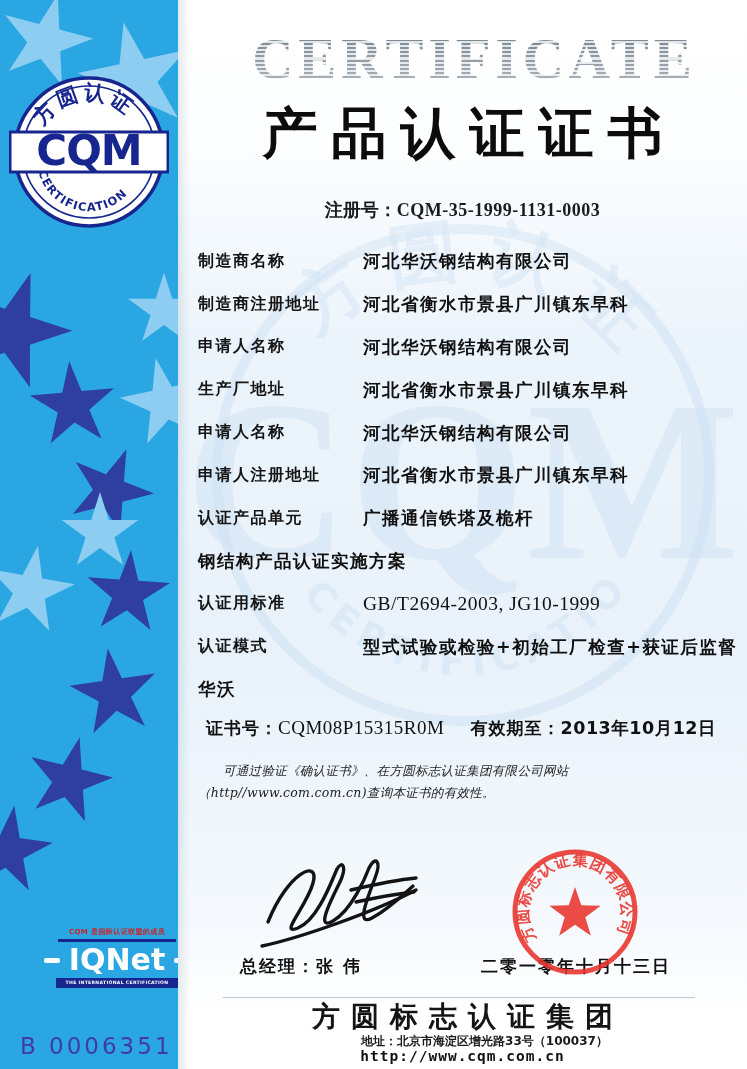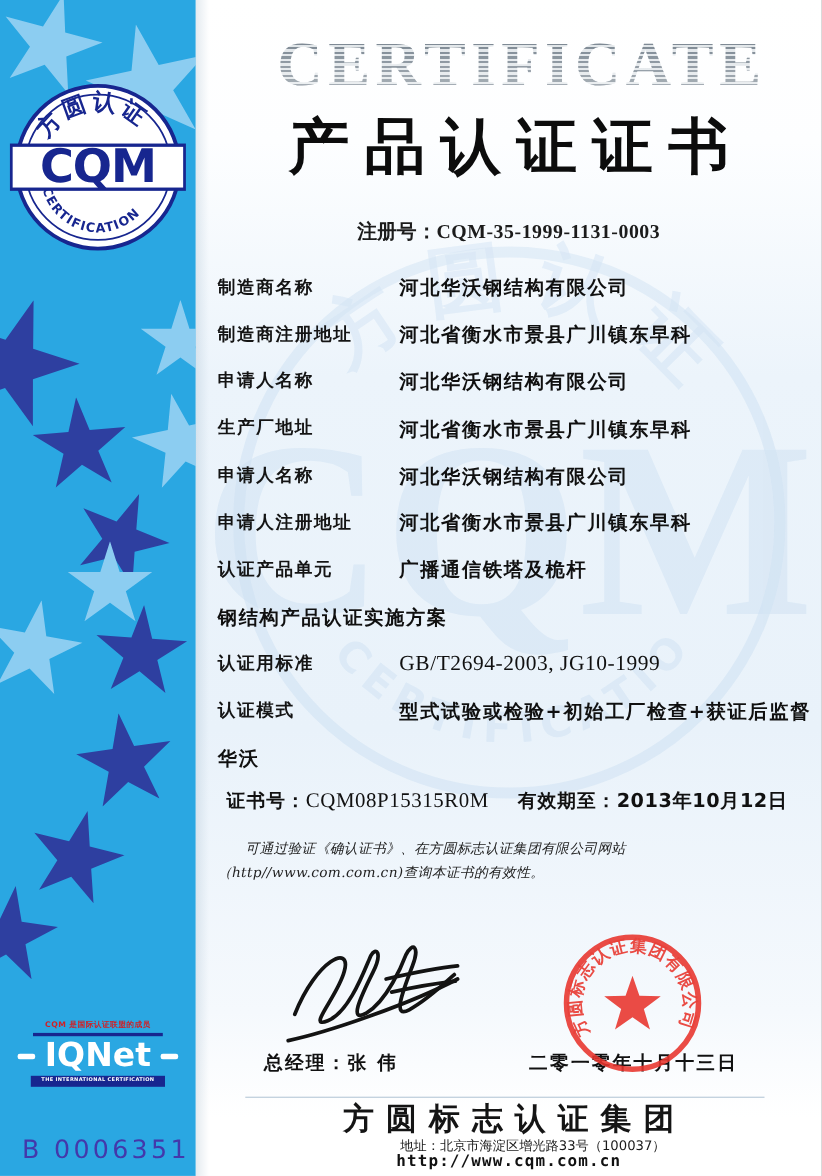--- a/index.html
+++ b/index.html
@@ -11,21 +11,21 @@
   
   .band{
     position:absolute; left:0; top:0; width:178px; height:1069px;
     background:var(--band,#2aa7e2); overflow:hidden;
   }
   .star{
     position:absolute;
     clip-path:polygon(50% 0%,61% 35%,98% 35%,68% 57%,79% 91%,50% 70%,21% 91%,32% 57%,2% 35%,39% 35%);
   }
   .cqm-logo{position:absolute; left:9px; top:70px;}
-  .iqnet{position:absolute; left:0; top:928px; width:178px; text-align:center;}
+  .iqnet{position:absolute; left:0; top:928px; width:178px; text-align:center;padding-left:28px;}
   .member-note{color:#cf2127; font-size:7px; font-weight:700; letter-spacing:.4px; line-height:9px;}
   .iqnet-topbar{width:118px; height:3px; background:var(--navy,#17268f); margin:2px auto 2px;}
   .iqnet-row{display:flex; align-items:center; justify-content:center; gap:9px;}
   .iqnet-dash{width:16px; height:5px; background:#fff; border-radius:2px;}
   .iqnet-name{color:#fff; font-size:30px; font-weight:900; letter-spacing:0px; line-height:32px;}
   .iqnet-botbar{width:122px; height:10px; background:var(--navy,#17268f); margin:2px auto 0;
     color:#fff; font-size:4.6px; line-height:10px; letter-spacing:.3px; font-weight:700; overflow:hidden;}
   .serial{position:absolute; left:20px; top:1033px; font-size:23px; letter-spacing:3px;
     color:var(--serial,#4338ab); font-weight:500;}
   
@@ -73,21 +73,21 @@
   }
   .signature-svg{position:absolute; left:78px; top:850px;}
   .signoff{position:absolute; top:955px; left:62px; font-size:17px; font-weight:700;
     color:#111; letter-spacing:2px;}
   .sign-date{position:absolute; top:955px; left:303px; font-size:17px; font-weight:600;
     color:#111; letter-spacing:2px;}
   .seal-svg{position:absolute; left:322px; top:840px; opacity:.93;}
   .divider{position:absolute; top:997px; left:45px; width:472px; height:1px; background:#9fb6c9; opacity:.75;}
   .footer{position:absolute; top:1001px; left:0; width:100%; text-align:center;}
   .footer-org{font-size:28px; font-weight:700; letter-spacing:11px; color:#141414; text-indent:11px; line-height:32px;}
-  .footer-addr{font-size:12px; font-weight:400; color:#1a1a1a; line-height:14px; margin-top:1px;margin-left:44px;}
+  .footer-addr{font-size:12px; font-weight:700; color:#1a1a1a; line-height:14px; margin-top:1px;margin-left:44px;}
   .footer-url{font-family:"DejaVu Sans Mono", monospace; font-size:14.5px; font-weight:700;
     color:#111; letter-spacing:1px; line-height:17px;}
 </style>
 </head>
 <body>
 
 <div class="page">
 
   <div class="band">
     <div id="stars">

